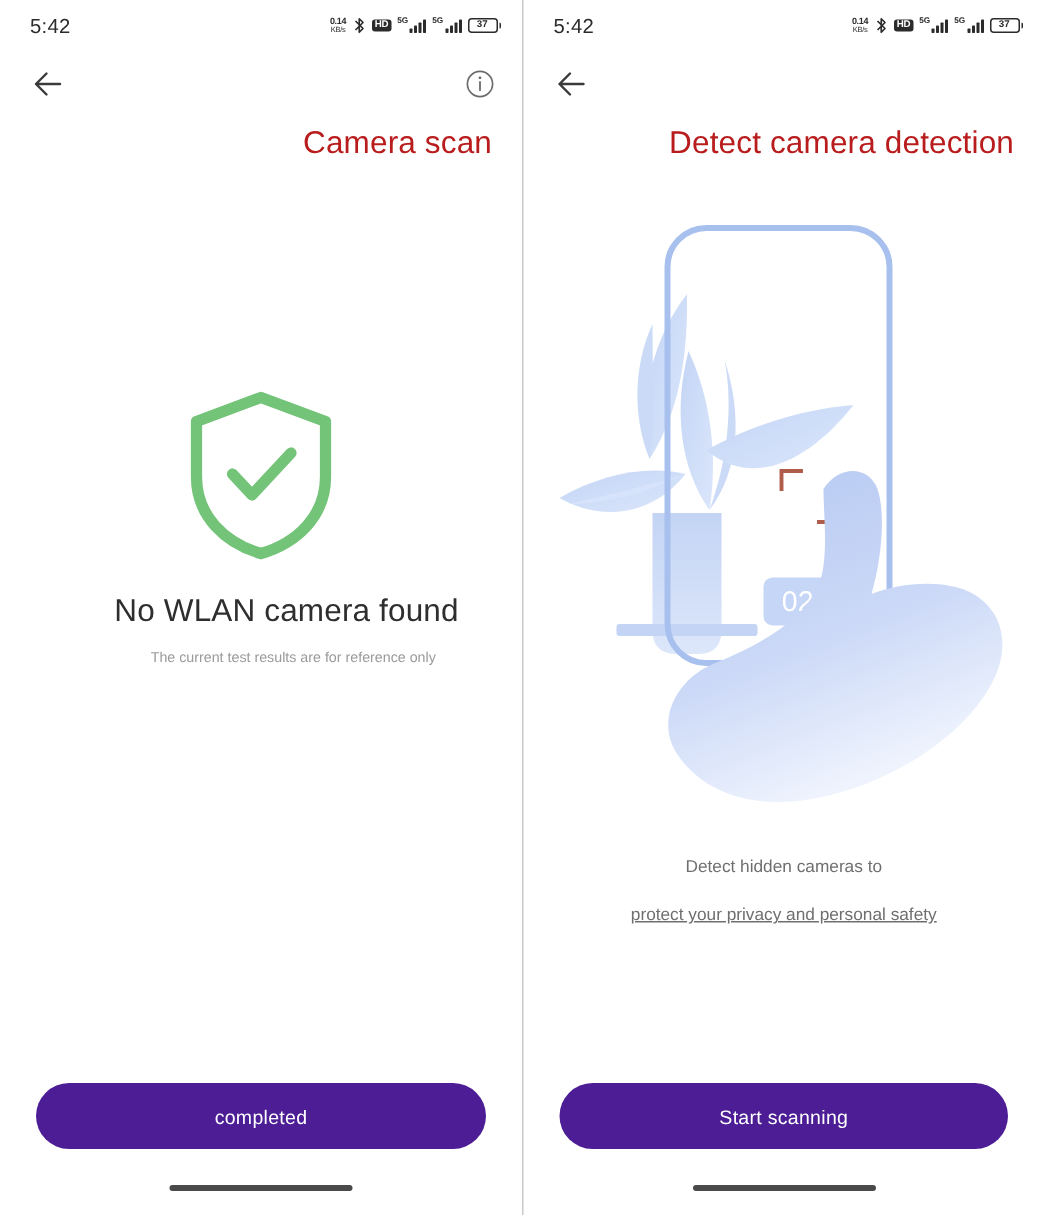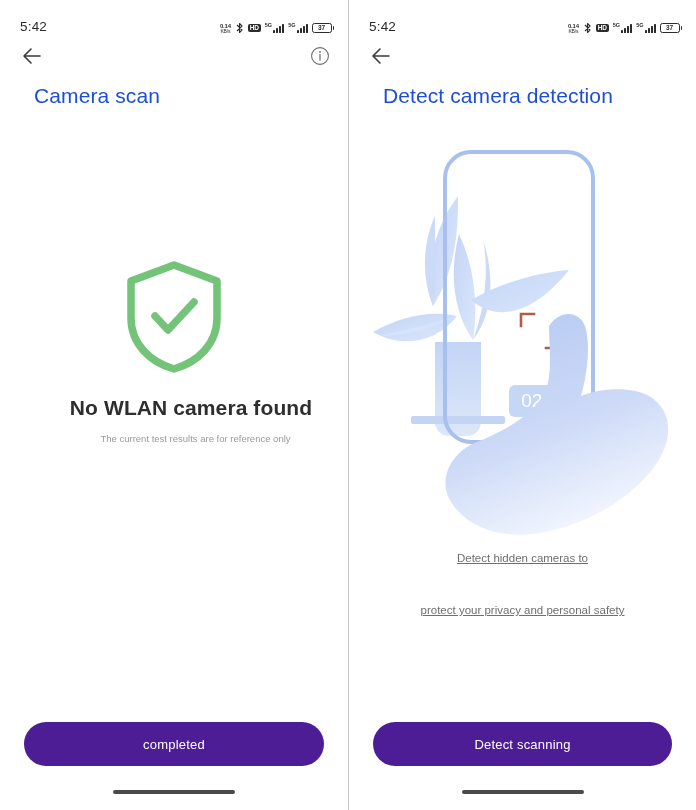--- a/index.html
+++ b/index.html
@@ -15,21 +15,21 @@
     position: relative;
     width: 348px; height: 810px;
     background: #ffffff;
     display: flex; flex-direction: column;
   }
   .panel.right { border-left: 1px solid #c9c9c9; }
 
   
   .statusbar {
     height: 34px;
-    display: flex; align-items: flex-end;
+    display: flex; align-items: center;
     padding: 0 14px 0 20px;
     flex: 0 0 auto;
   }
   .clock { font-size: 13.5px; color: #2b2b2b; letter-spacing: .2px; }
   .status-icons {
     margin-left: auto;
     display: flex; align-items: center; gap: 4px;
     color: #2b2b2b;
   }
   .netspeed {
@@ -65,57 +65,58 @@
   .appbar {
     height: 44px;
     display: flex; align-items: center;
     padding: 0 18px 0 20px;
     flex: 0 0 auto;
   }
   .back-arrow { width: 24px; height: 24px; cursor: pointer; }
   .info-icon { margin-left: auto; width: 20px; height: 20px; cursor: pointer; }
 
   .page-title {
-    font-size: 21px; color: #1d4ed8; font-weight: 400;
+    font-size: 21px; color: #b91c1c; font-weight: 400;
     padding: 6px 20px 0 34px;
     letter-spacing: .1px;
     flex: 0 0 auto;
+    text-align: right;
   }
 
   
   .body { flex: 1 1 auto; position: relative; }
 
   .shield-wrap {
     position: absolute; left: 0; right: 0; top: 150px;
     display: flex; justify-content: center;
   }
   .result-title {
     position: absolute; left: 0; right: 0; top: 288px;
     text-align: center;
-    font-size: 21px; color: #2e2e2e; font-weight: 700;
+    font-size: 21px; color: #2e2e2e; font-weight: 400;
     letter-spacing: .1px;
     padding-left: 34px;
   }
   .result-sub {
     position: absolute; left: 0; right: 0; top: 325px;
     text-align: center;
     font-size: 9.5px; color: #9a9a9a; font-weight: 400; padding-left: 43px;
   }
 
   
   .illus-wrap {
     position: absolute; left: 0; right: 0; top: 22px;
     display: flex; justify-content: center;
   }
   .desc {
     position: absolute; left: 0; right: 0;
     text-align: center;
     font-size: 11.5px; color: #6f6f6f; font-weight: 400;
   }
-  .desc.l1 { top: 444px; text-decoration: underline; }
+  .desc.l1 { top: 464px; }
   .desc.l2 { top: 496px; text-decoration: underline; }
 
   
   .bottom { flex: 0 0 auto; padding: 0 24px 0 24px; }
   .cta {
     height: 44px; width: 100%;
     border: none; border-radius: 22px;
     background: #4c1d95; color: #ffffff;
     font-size: 13px; font-family: "Liberation Sans", sans-serif;
     cursor: pointer; letter-spacing: .2px;
@@ -314,20 +315,20 @@
                    C180 244 176 216 176 196 Z" fill="url(#handGrad)"></path>
         </svg>
       </div>
 
       <div class="desc l1">Detect hidden cameras to</div>
       <div class="desc l2">protect your privacy and personal safety</div>
 
     </div>
 
     <div class="bottom">
-      <button class="cta">Detect scanning</button>
+      <button class="cta">Start scanning</button>
       <div class="home-indicator"></div>
       <div class="bottom-pad"></div>
     </div>
 
   </div>
 
 </div>
 
 </body></html>

